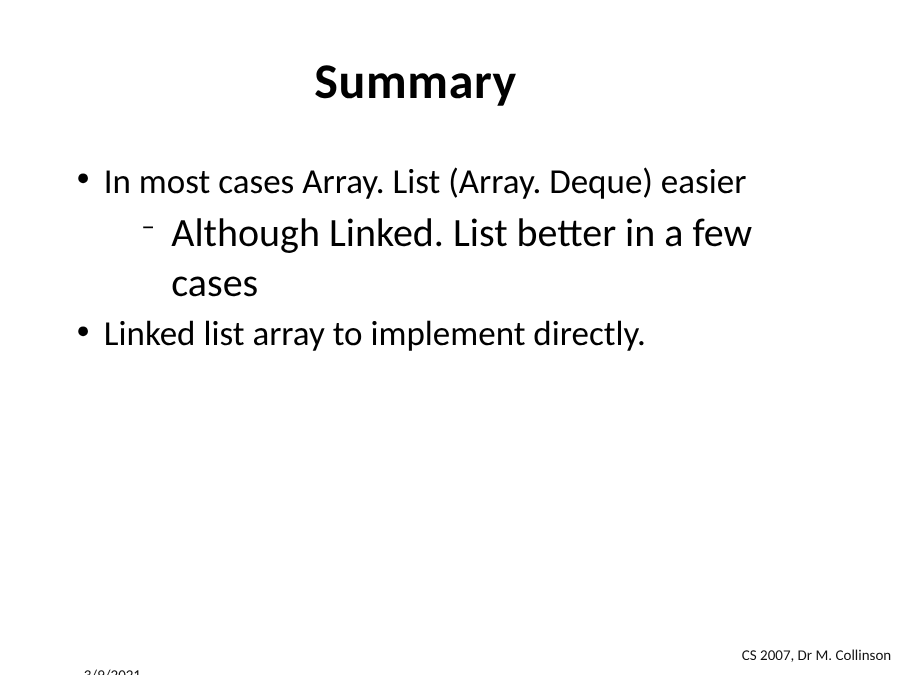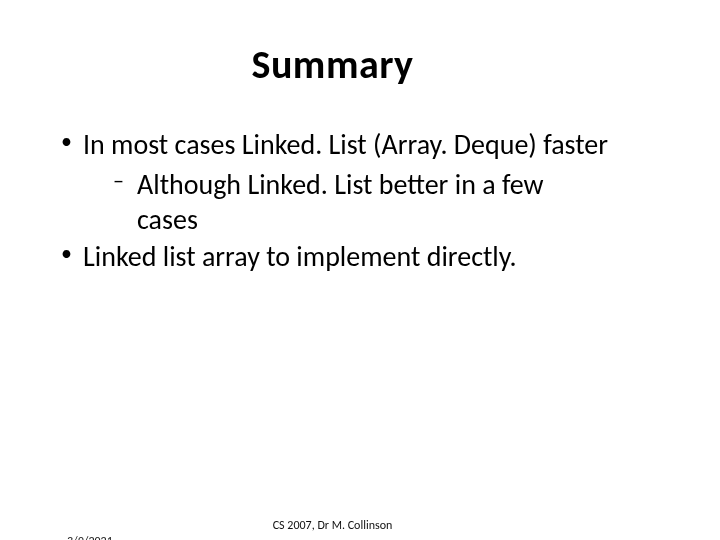--- a/index.html
+++ b/index.html
@@ -3,35 +3,35 @@
 <meta charset="utf-8">
 <style>
   * { margin: 0; padding: 0; box-sizing: border-box; }
   html, body { width: 720px; height: 540px; background: #fff; font-family: Calibri, Arial, sans-serif; color: #000; }
   .slide { width: 665px; height: 540px; position: relative; padding: 30px 55px 0 55px; }
   .title { font-size: 40px; text-align: center; margin-top: 10px; margin-bottom: 40px; letter-spacing: 0.5px; }
   .bullets { list-style: none; }
   .bullets > li { position: relative; padding-left: 28px; font-size: 28px; line-height: 1.15; margin-bottom: 4px; }
   .bullets > li::before { content: "•"; position: absolute; left: 6px; top: 0; font-size: 22px; }
   .subbullets { list-style: none; margin-top: 6px; margin-bottom: 2px; }
-  .subbullets > li { position: relative; padding-left: 54px; font-size: 28px; line-height: 1.25; }
+  .subbullets > li { position: relative; padding-left: 54px; font-size: 32px; line-height: 1.25; }
   .subbullets > li::before { content: "–"; position: absolute; left: 30px; top: 0; font-size: 22px; }
   .footer { position: absolute; bottom: 22px; left: 0; width: 100%; font-size: 12px; color: #111; }
   .footer-date { position: absolute; left: 67px; margin-top: 16px; }
-  .footer-center { position: absolute; width: 100%; text-align: center; }
+  .footer-center { position: absolute; width: 100%; text-align: right; margin-left: 48px; }
 </style>
 </head>
 <body>
 
 <div class="slide">
   <h1 class="title">Summary</h1>
 
   <ul class="bullets">
     <li>
-      <span>In most cases Linked. List (Array. Deque) faster</span>
+      <span>In most cases Array. List (Array. Deque) easier</span>
       <ul class="subbullets">
         <li>
           <span>Although Linked. List better in a few cases</span>
         </li>
       </ul>
     </li>
     <li>
       <span>Linked list array to implement directly.</span>
     </li>
   </ul>

